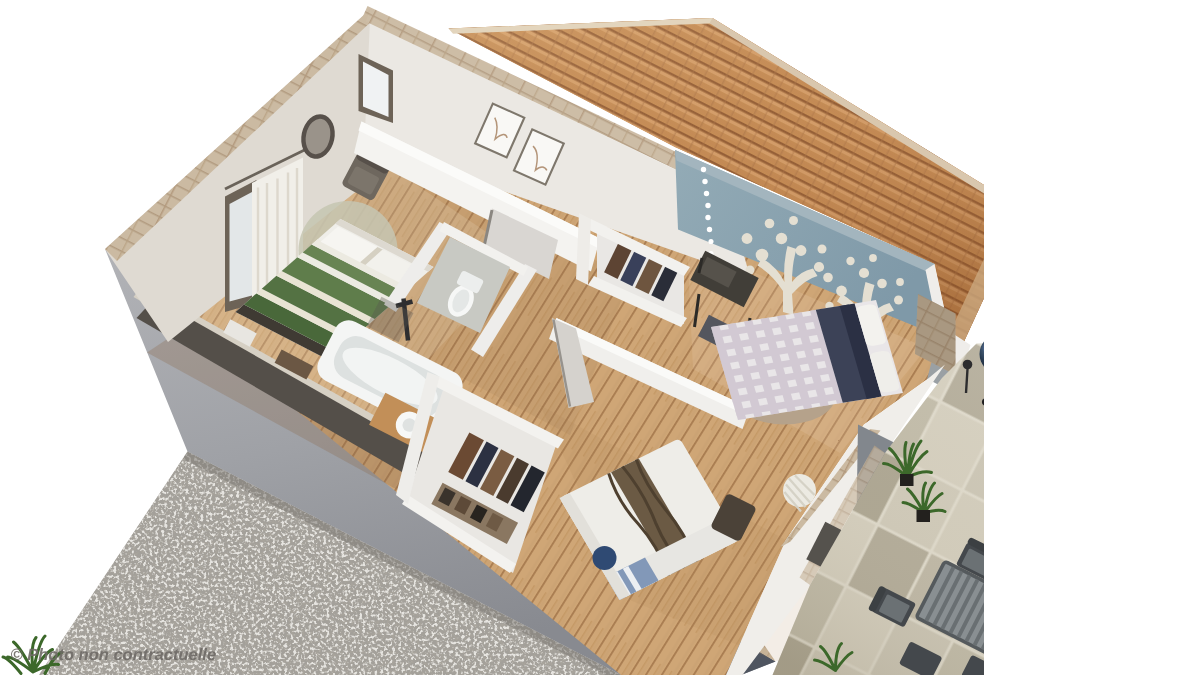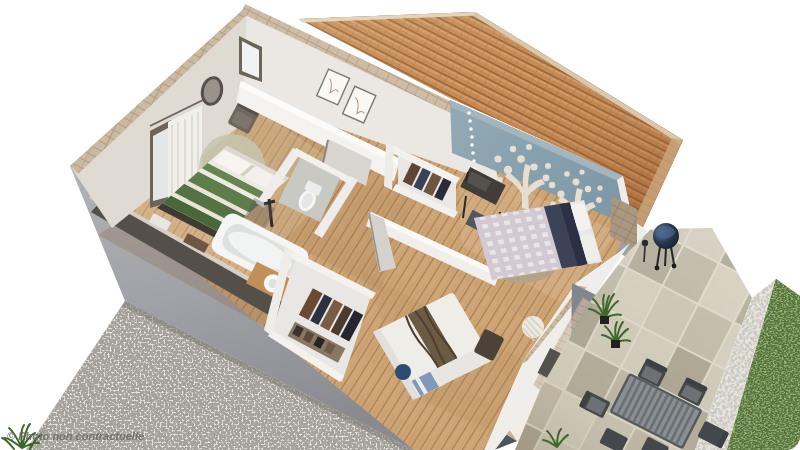--- a/index.html
+++ b/index.html
@@ -1,16 +1,16 @@
 <!DOCTYPE html>
 <html><head>
 <meta charset="utf-8">
 <style>
 html,body{margin:0;padding:0;background:#fff;}
-#stage{width:800px;height:450px;position:relative;overflow:hidden;font-family:"Liberation Sans",sans-serif;border-radius:14px;}
+#stage{width:656px;height:450px;position:relative;overflow:hidden;font-family:"Liberation Sans",sans-serif;}
 </style>
 </head>
 <body>
 <div id="stage">
 <svg width="800" height="450" viewBox="0 0 800 450">
 <defs>
   <filter id="spotsD" x="-5%" y="-5%" width="110%" height="110%">
     <feTurbulence type="fractalNoise" baseFrequency="0.55" numOctaves="2" seed="7"></feTurbulence>
     <feColorMatrix type="matrix" values="0 0 0 0 0.36, 0 0 0 0 0.345, 0 0 0 0 0.32, 5 0 0 0 -1.65"></feColorMatrix>
     <feComposite in2="SourceAlpha" operator="in"></feComposite>

